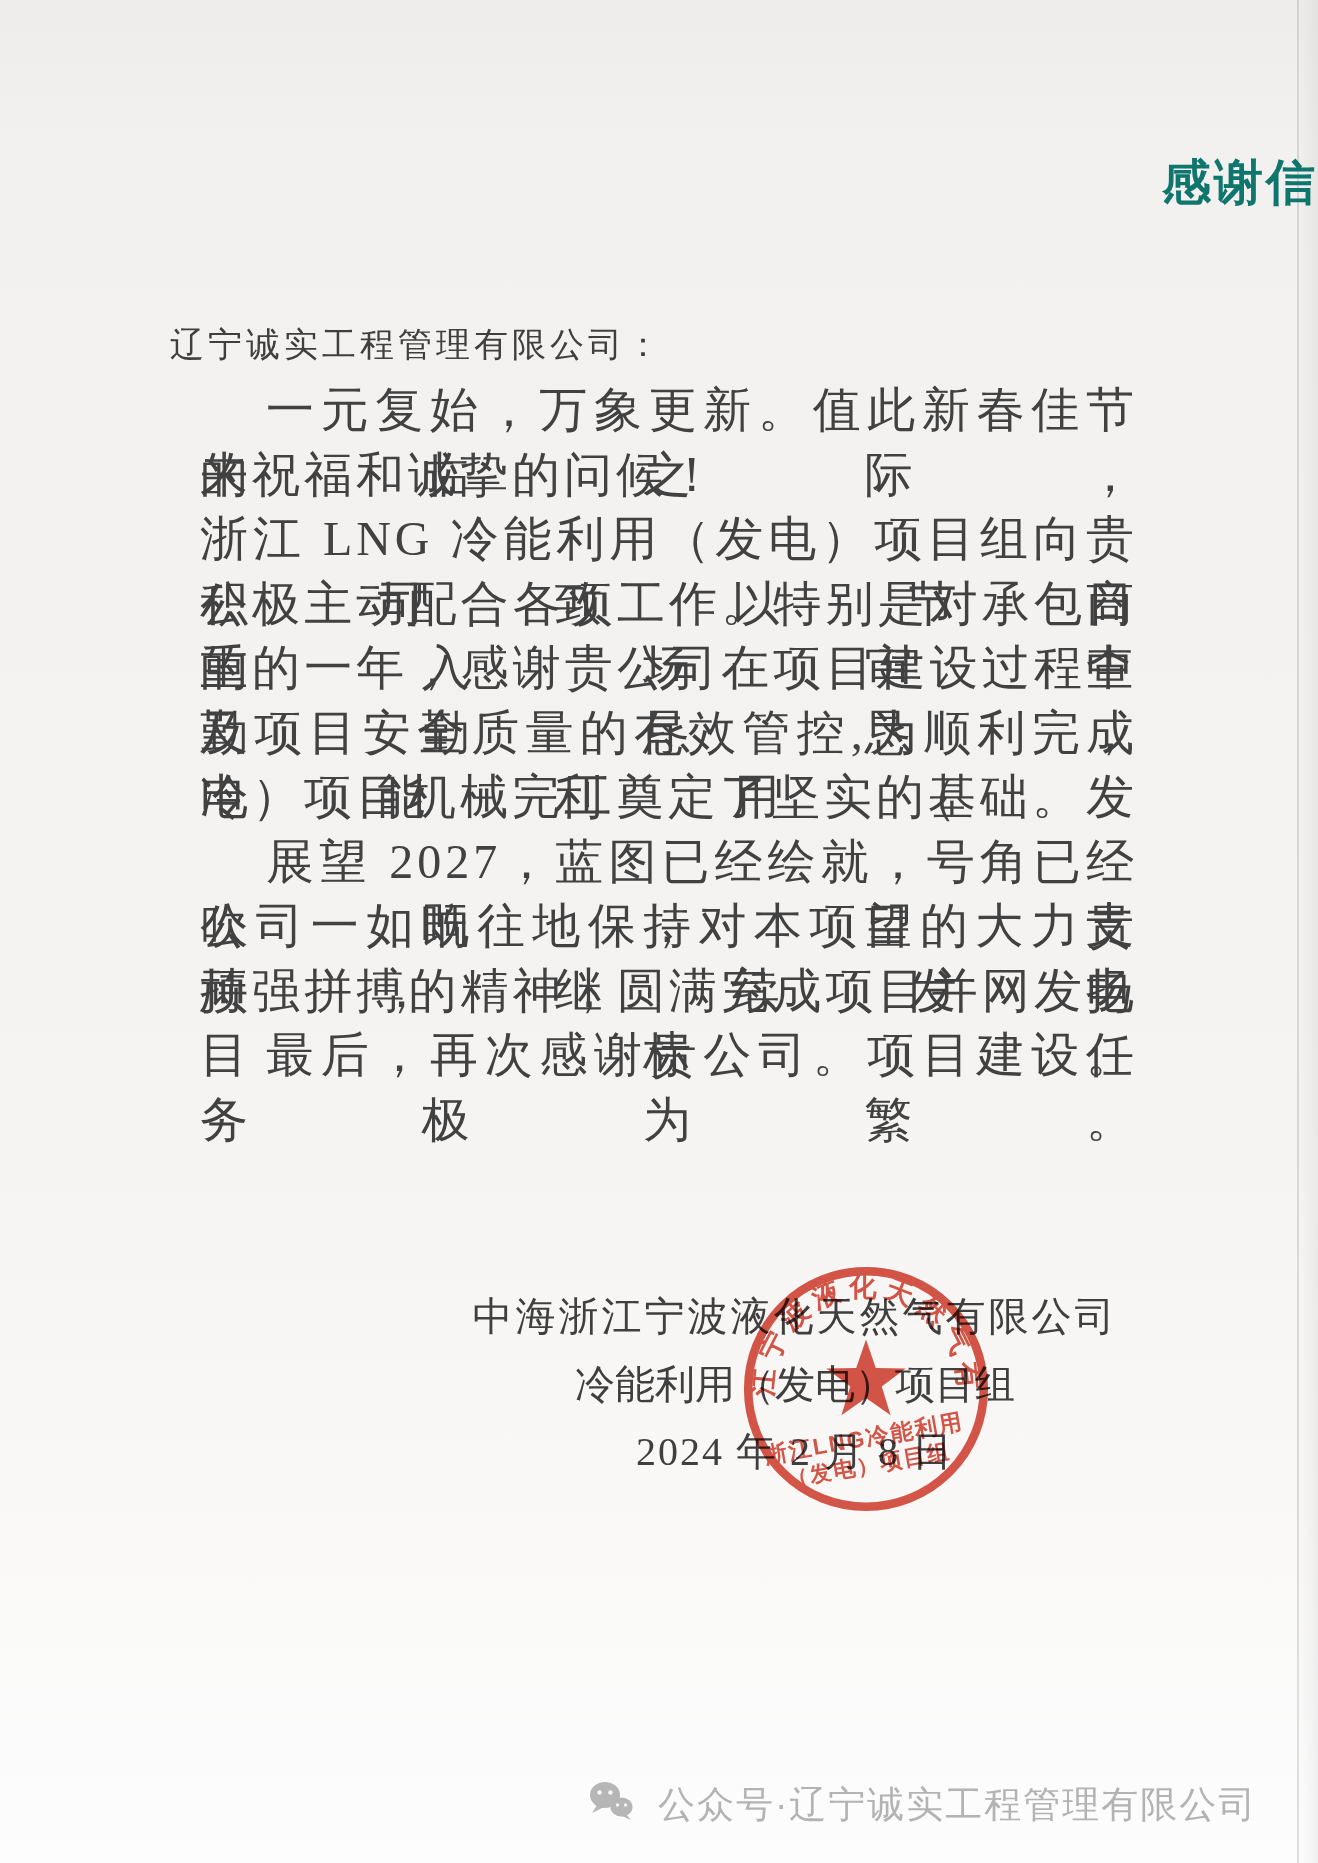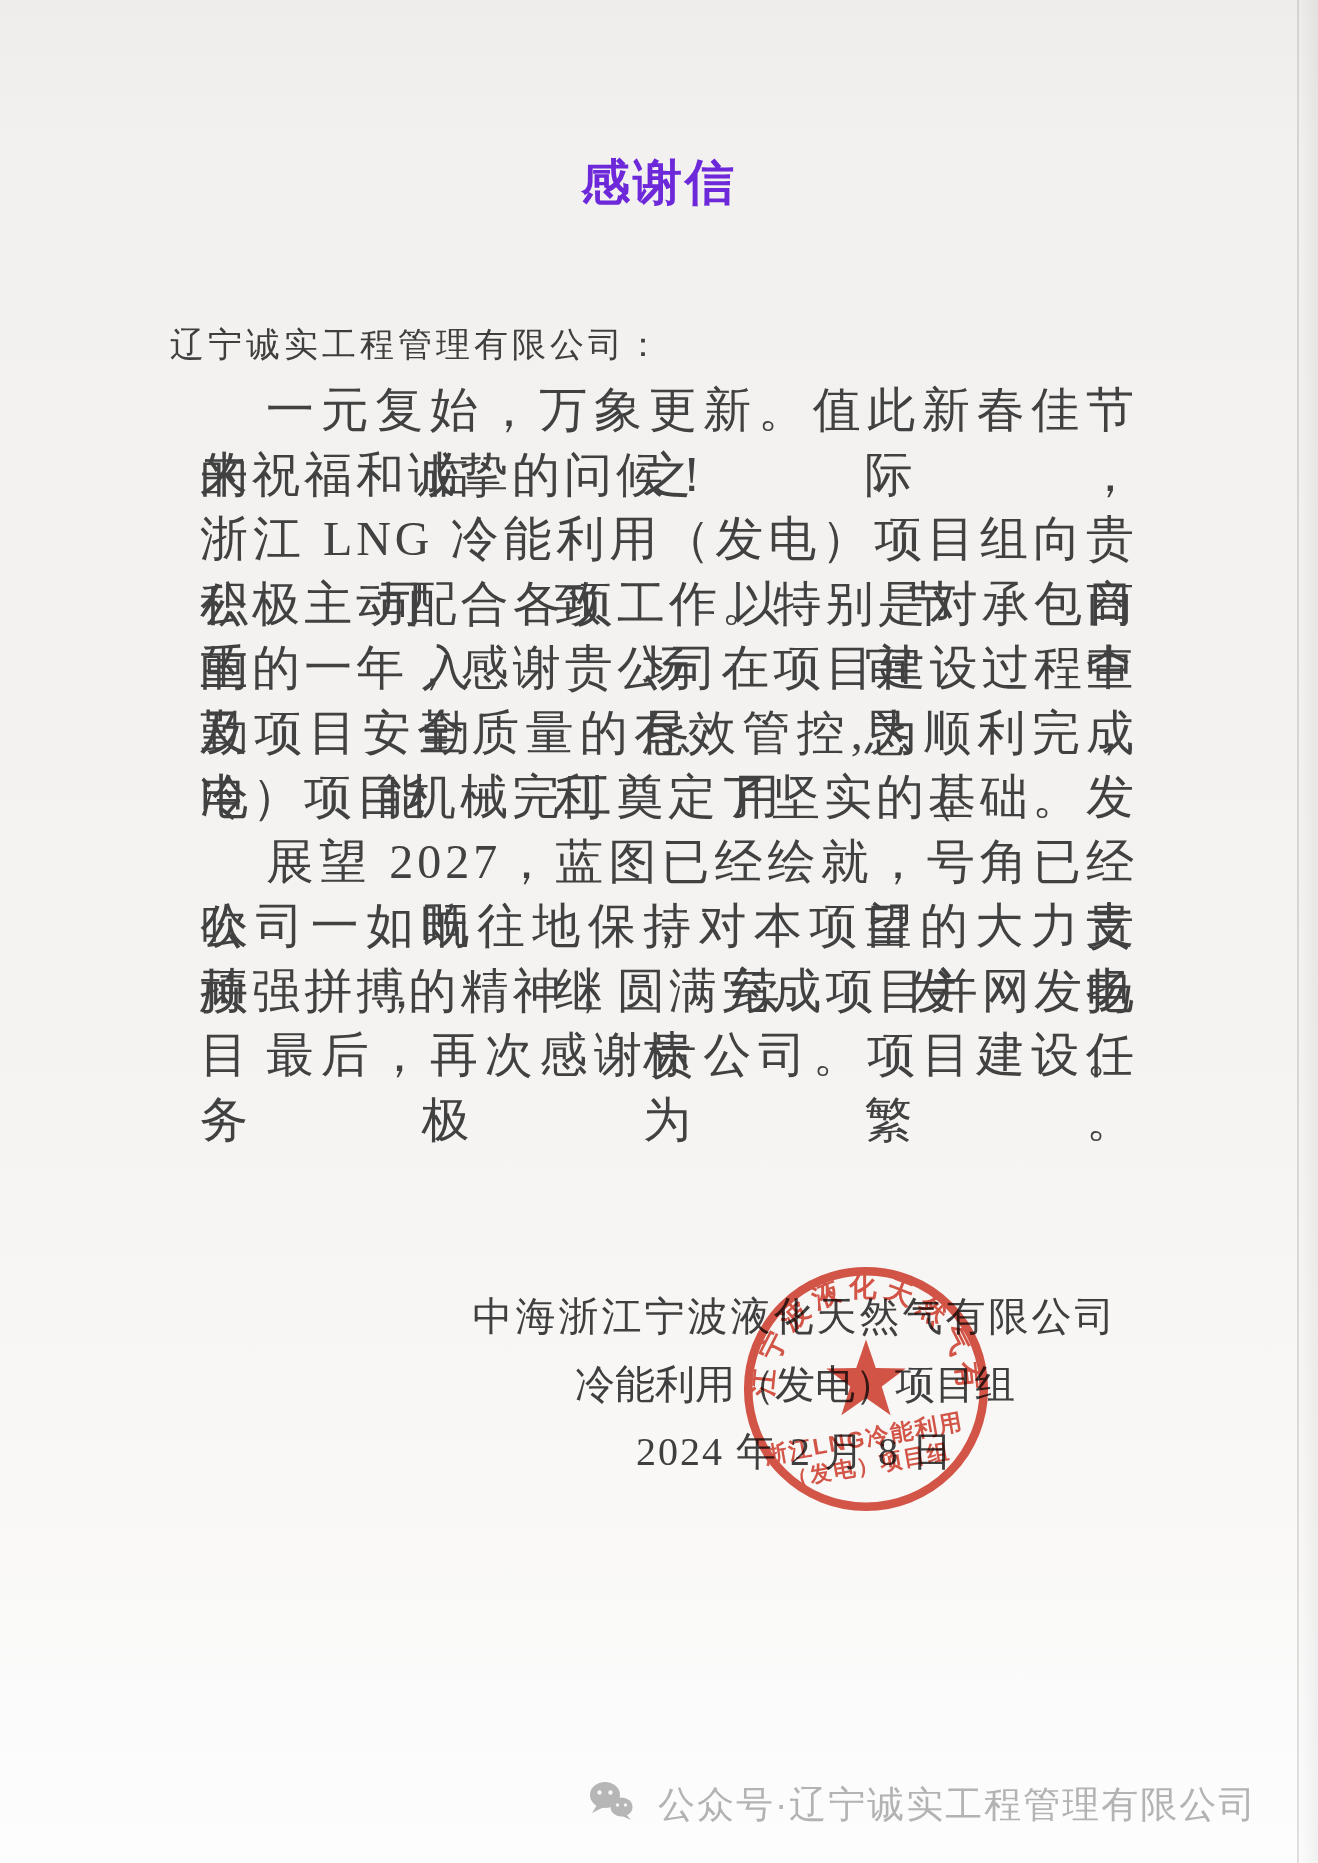--- a/index.html
+++ b/index.html
@@ -12,22 +12,22 @@
   .scan-edge{
     position:absolute;top:0;bottom:0;left:1297px;width:2px;
     background:rgba(120,115,110,0.22);
   }
   .scan-shade{
     position:absolute;top:0;bottom:0;right:0;width:20px;
     background:linear-gradient(90deg,rgba(0,0,0,0) 0%,rgba(0,0,0,0.05) 100%);
   }
   .title{
     position:absolute;top:150px;left:0;width:100%;
-    text-align:center;font-family:"Liberation Sans","DejaVu Sans",sans-serif;
-    font-weight:bold;font-size:49px;color:#6d28d9;letter-spacing:3px;
+    text-align:right;font-family:"Liberation Sans","DejaVu Sans",sans-serif;
+    font-weight:bold;font-size:49px;color:#0f766e;letter-spacing:3px;
   }
   .salutation{
     position:absolute;top:320px;left:170px;width:980px;
     font-size:34px;line-height:50px;letter-spacing:4px;color:#3f3f3f;
   }
   .body-block{
     position:absolute;top:378px;left:170px;width:968px;
   }
   .line{
     font-size:48px;line-height:64.5px;height:64.5px;

